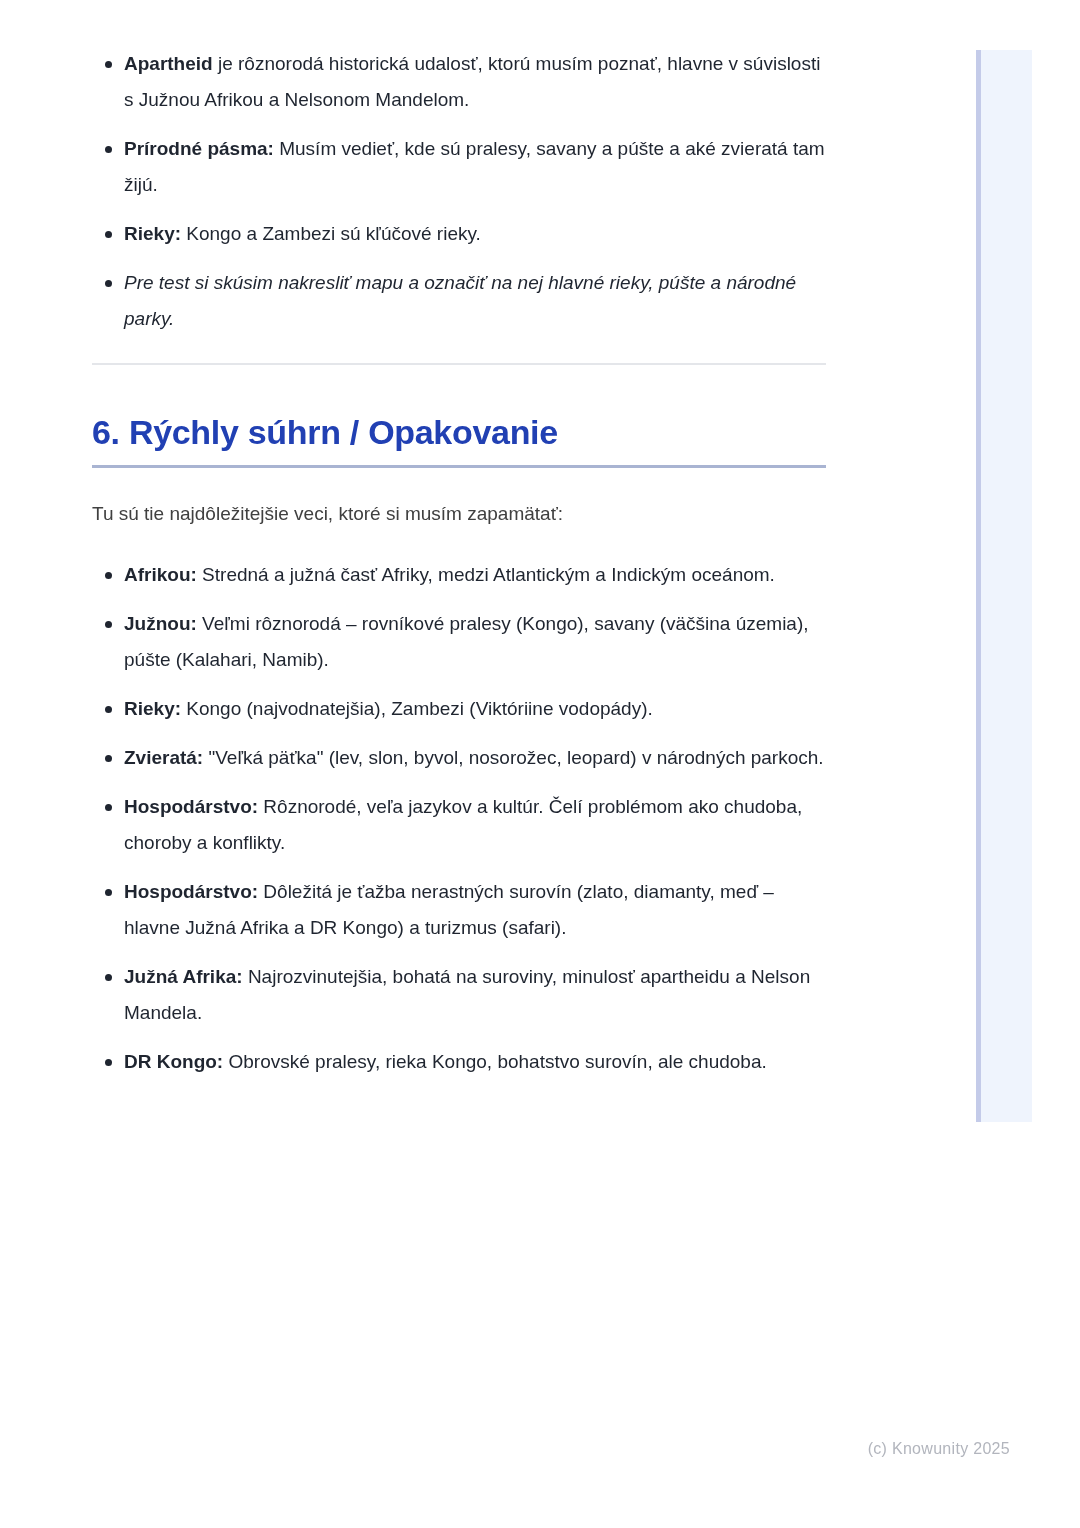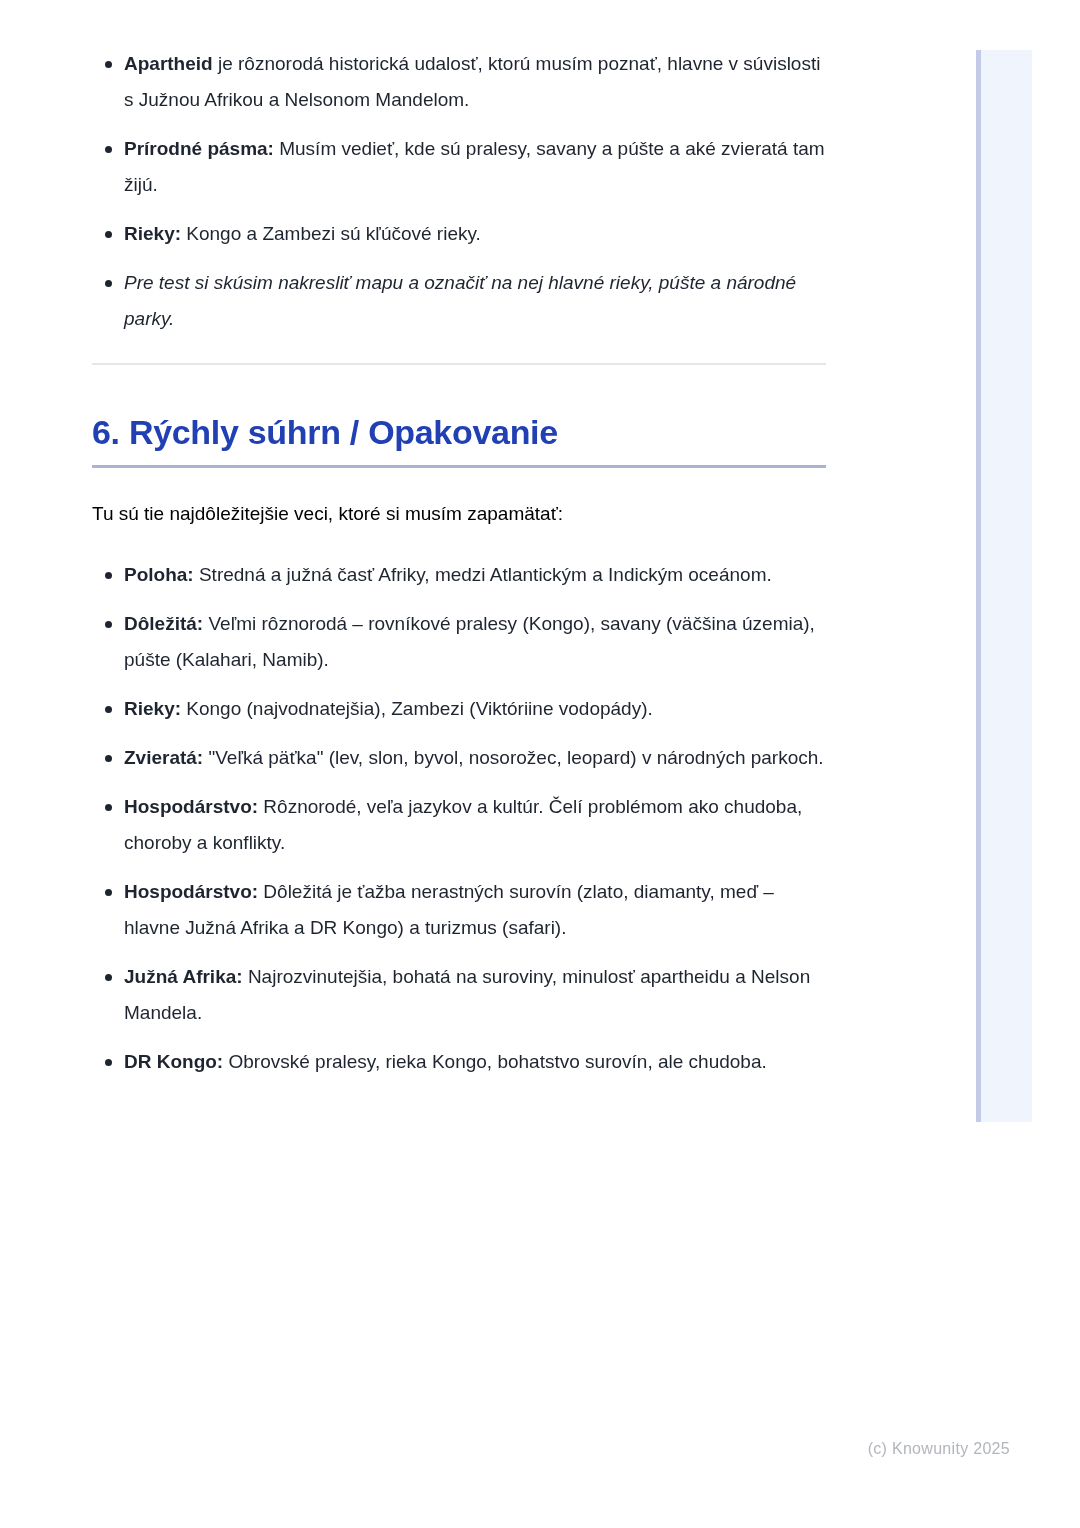--- a/index.html
+++ b/index.html
@@ -57,21 +57,21 @@
     height: 3px;
     background: #a9b4d2;
     margin-top: 12px;
   }
 
   .intro {
     margin-top: 31px;
     margin-bottom: 28px;
     font-size: 19px;
     line-height: 30px;
-    color: #000000;
+    color: #404040;
   }
 
   .side-bar {
     position: absolute;
     left: 976px; top: 50px;
     width: 56px; height: 1072px;
     background: #eff4fd;
     border-left: 5px solid #c4cbe9;
   }
 
@@ -108,24 +108,24 @@
 
     <div class="divider"></div>
 
     <h1 class="section-heading">6. Rýchly súhrn / Opakovanie</h1>
     <div class="heading-rule"></div>
 
     <p class="intro">Tu sú tie najdôležitejšie veci, ktoré si musím zapamätať:</p>
 
     <ul class="blist">
       <li>
-        <span class="dot"></span><span class="b">Poloha:</span><span> Stredná a južná časť Afriky, medzi Atlantickým a Indickým oceánom.</span>
+        <span class="dot"></span><span class="b">Afrikou:</span><span> Stredná a južná časť Afriky, medzi Atlantickým a Indickým oceánom.</span>
       </li>
       <li>
-        <span class="dot"></span><span class="b">Dôležitá:</span><span> Veľmi rôznorodá – rovníkové pralesy (Kongo), savany (väčšina územia), púšte (Kalahari, Namib).</span>
+        <span class="dot"></span><span class="b">Južnou:</span><span> Veľmi rôznorodá – rovníkové pralesy (Kongo), savany (väčšina územia), púšte (Kalahari, Namib).</span>
       </li>
       <li>
         <span class="dot"></span><span class="b">Rieky:</span><span> Kongo (najvodnatejšia), Zambezi (Viktóriine vodopády).</span>
       </li>
       <li>
         <span class="dot"></span><span class="b">Zvieratá:</span><span> "Veľká päťka" (lev, slon, byvol, nosorožec, leopard) v národných parkoch.</span>
       </li>
       <li>
         <span class="dot"></span><span class="b">Hospodárstvo:</span><span> Rôznorodé, veľa jazykov a kultúr. Čelí problémom ako chudoba, choroby a konflikty.</span>
       </li>

